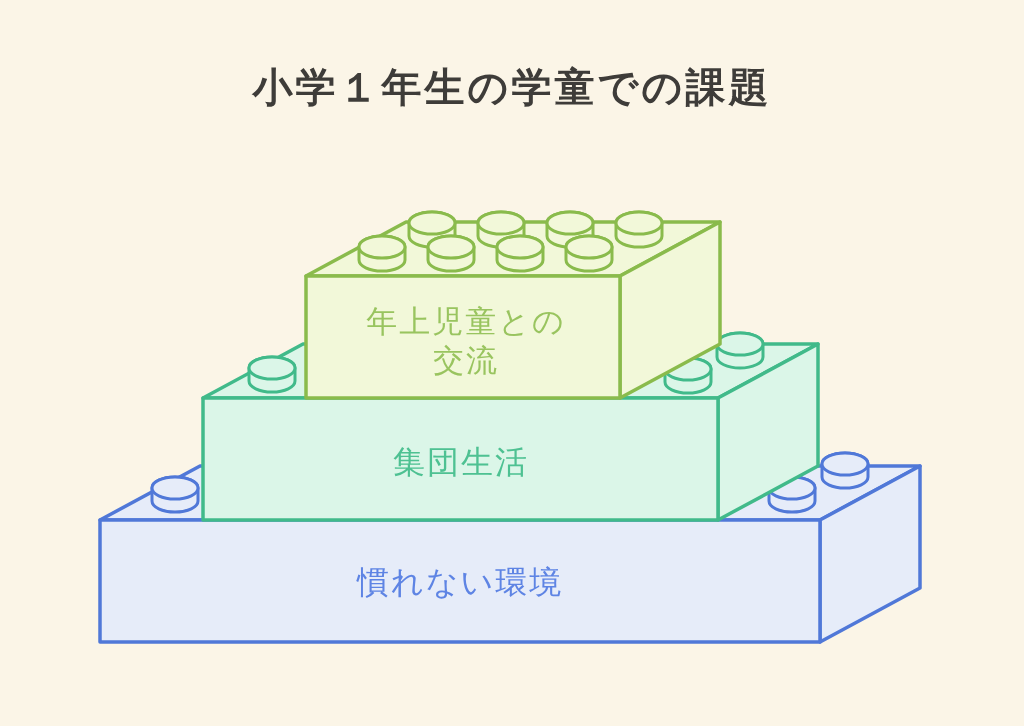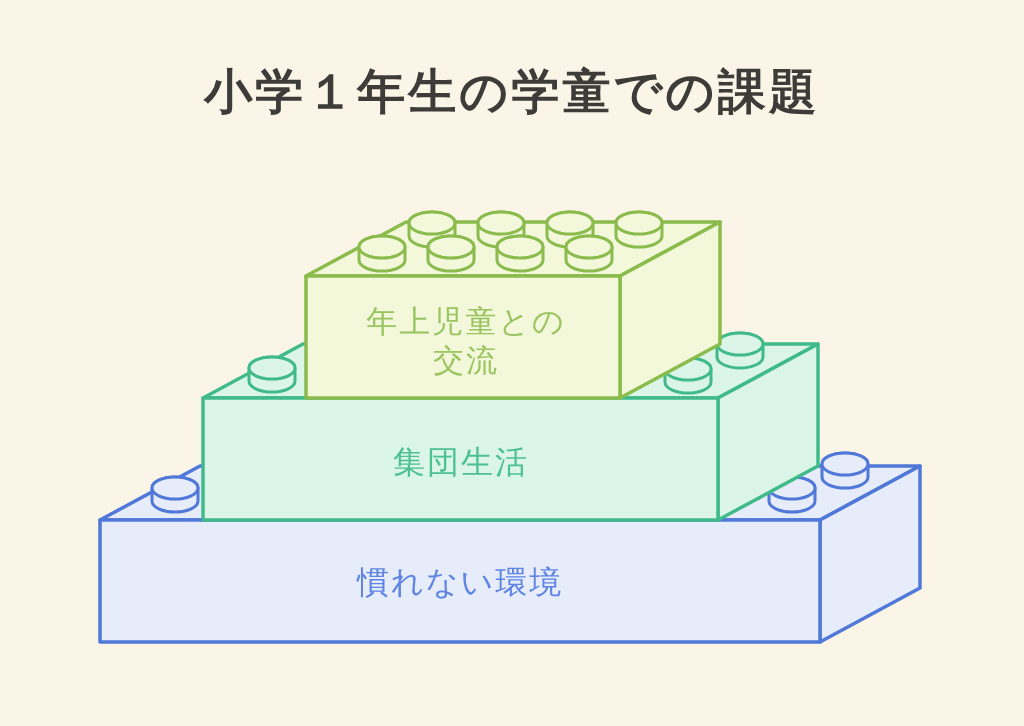--- a/index.html
+++ b/index.html
@@ -13,21 +13,21 @@
     overflow: hidden;
     background: #fbf5e7;
     font-family: "Liberation Sans", sans-serif;
   }
   .title {
     position: absolute;
     top: 60px;
     left: 0;
     width: 100%;
     text-align: center;
-    font-size: 48px;
+    font-size: 40px;
     font-weight: 700;
     letter-spacing: 3px;
     color: #3e3c39;
   }
   svg.diagram {
     position: absolute;
     left: 0;
     top: 0;
   }
   svg .brick-face {

